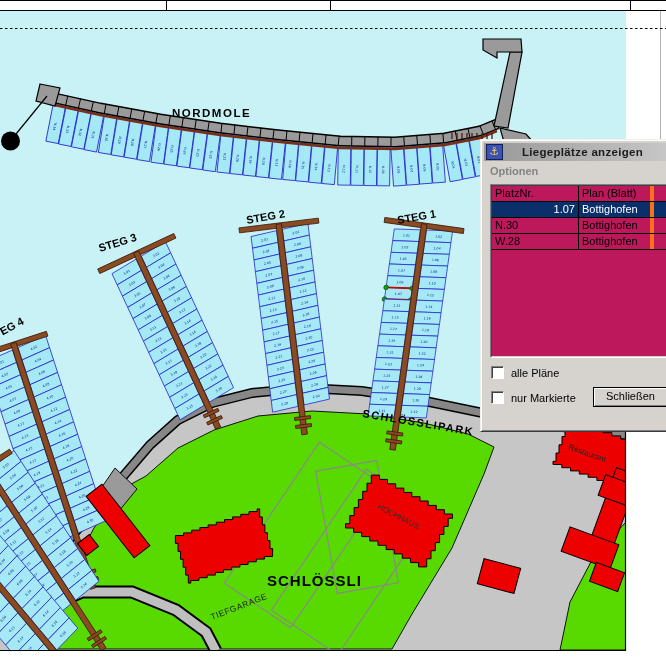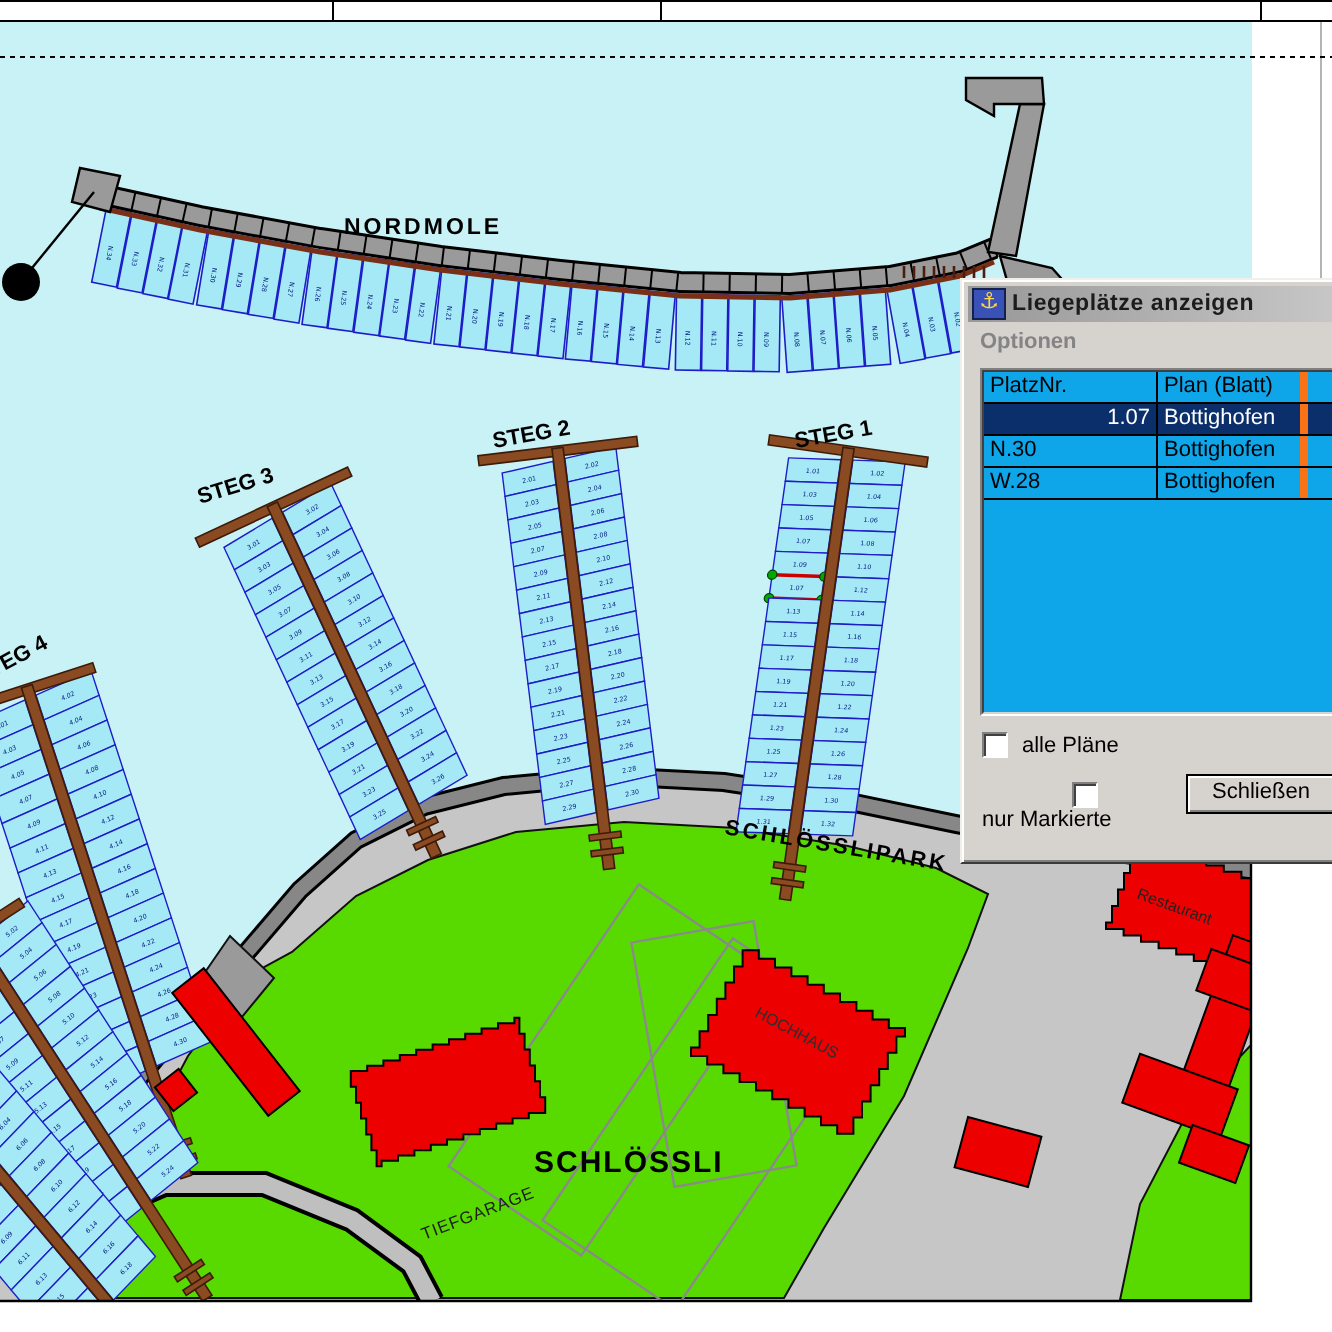--- a/index.html
+++ b/index.html
@@ -8,28 +8,28 @@
   #scene{position:absolute;left:0;top:0;}
   
   .dlg{position:absolute;left:480px;top:139px;width:222px;height:291px;
        background:#d6d3ce;border:1px solid;border-color:#f1efe9 #3a3a3a #3a3a3a #f1efe9;
        box-shadow:inset 1px 1px 0 #fff, inset -1px -1px 0 #808080;font-size:11px;color:#000;}
   .titlebar{position:absolute;left:3px;top:3px;right:3px;height:18px;
        background:linear-gradient(to right,#989898,#cfcfcf);
        display:flex;align-items:center;padding-left:2px;}
   .titleicon{width:15px;height:14px;background:#3952b8;border:1px solid #15204f;
        color:#ffd24a;font-size:11px;line-height:13px;text-align:center;flex:0 0 auto;}
-  .titletext{font-weight:bold;color:#1c1c1c;margin-left:3px;white-space:nowrap;
+  .titletext{font-weight:bold;color:#1c1c1c;margin-left:19px;white-space:nowrap;
        letter-spacing:.3px;font-size:11.5px;}
   .menubar{position:absolute;left:4px;top:23px;right:4px;height:16px;display:flex;align-items:center;}
   .menuitem{color:#848484;padding:0 5px;font-weight:bold;}
   .tbl-outer{position:absolute;left:9px;top:44px;width:176px;height:172px;
        border:1px solid;border-color:#808080 #fff #fff #808080;background:#fff;}
   .tbl-inner{position:absolute;inset:0;border:1px solid;border-color:#404040 #d6d3ce #d6d3ce #404040;
-       background:#0ea5e9;overflow:hidden;}
+       background:#be185d;overflow:hidden;}
   .trow{display:flex;height:15px;line-height:15px;border-bottom:1px solid #000;}
   .trow .c1{width:87px;border-right:1px solid #000;padding:0 3px;box-sizing:border-box;overflow:hidden;}
   .trow .c2{width:75px;border-right:4px solid #f97316;padding:0 3px;box-sizing:border-box;overflow:hidden;}
   .trow .c3{flex:1;}
   .trow.sel{background:#0b2f6b;color:#fff;}
   .trow.sel .c1{text-align:right;}
   .chkrow{position:absolute;left:10px;display:flex;align-items:flex-end;}
   .chk{width:11px;height:11px;background:#fff;border:1px solid;border-color:#808080 #fff #fff #808080;
        box-shadow:inset 1px 1px 0 #404040;margin-right:7px;flex:0 0 auto;}
   .btn{position:absolute;left:112px;top:247px;width:73px;height:18px;background:#d6d3ce;
@@ -716,18 +716,18 @@
         <div class="c2">Bottighofen</div>
         <div class="c3"></div>
       </div>
     </div>
   </div>
 
   <div class="chkrow" style="top:226px;">
     <div class="chk"></div>
     <span>alle Pläne</span>
   </div>
-  <div class="chkrow" style="top:251px;flex-direction:column;">
+  <div class="chkrow" style="top:251px;">
     <div class="chk"></div>
     <span>nur Markierte</span>
   </div>
   <div class="btn">Schließen</div>
 </div>
 
 </body></html>

